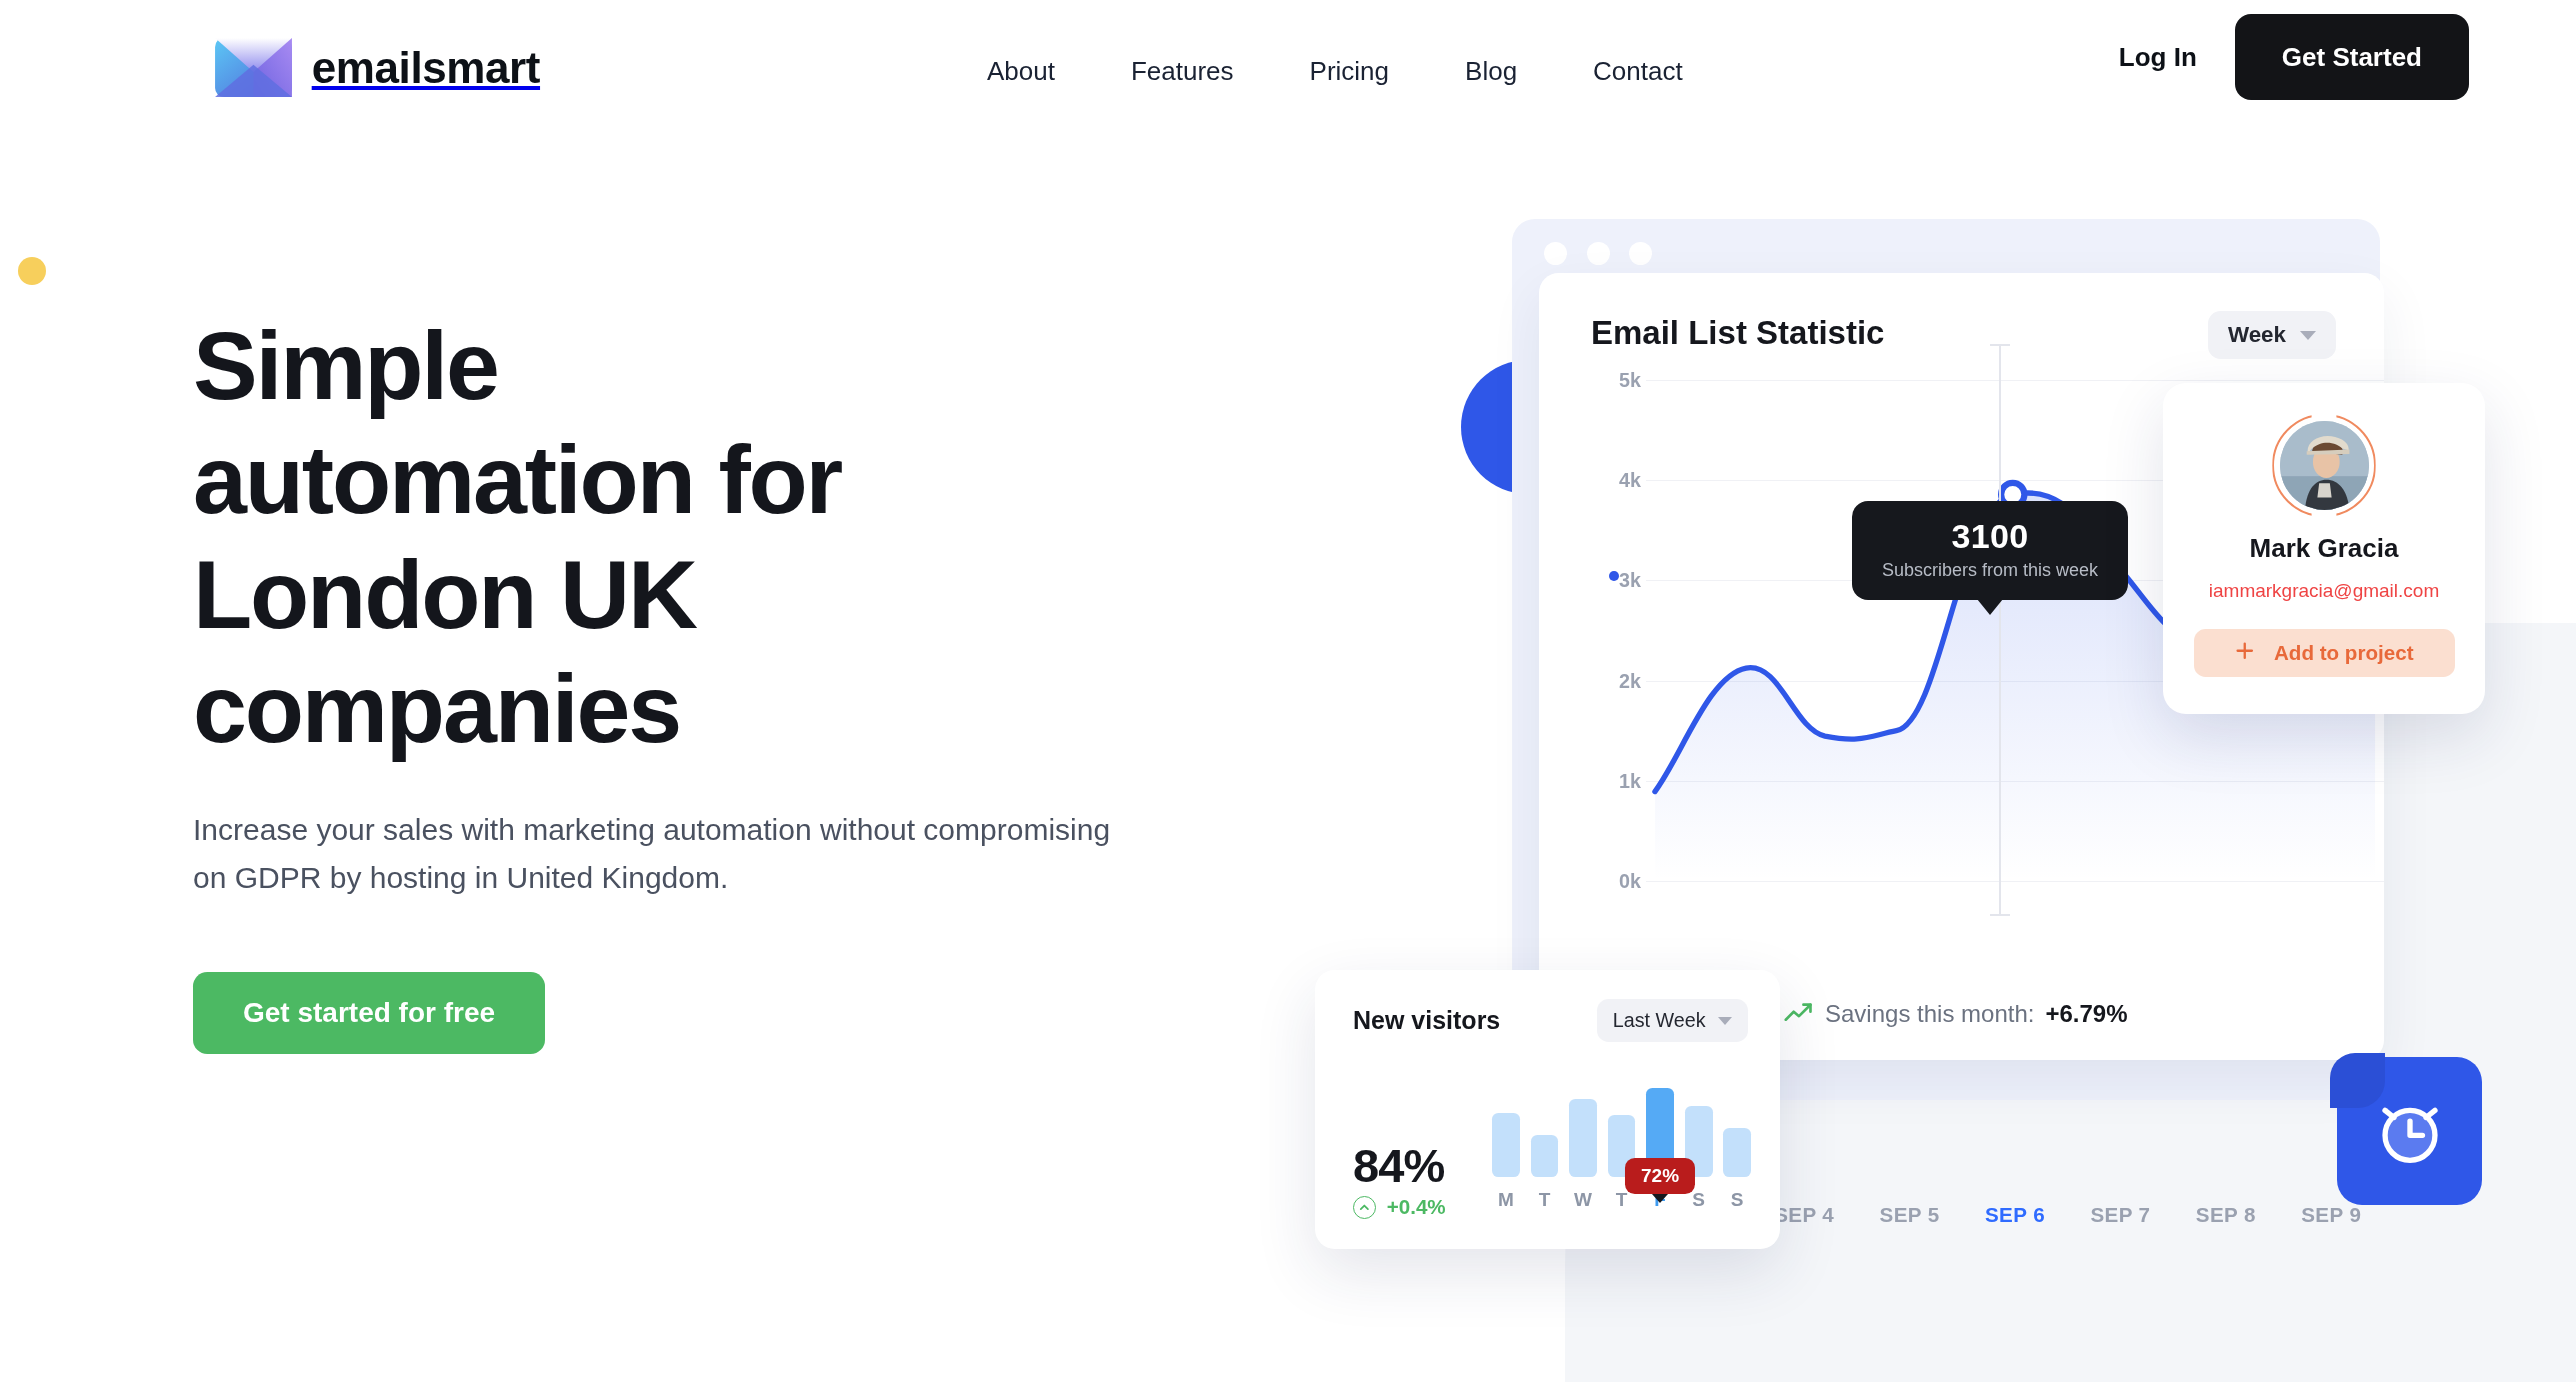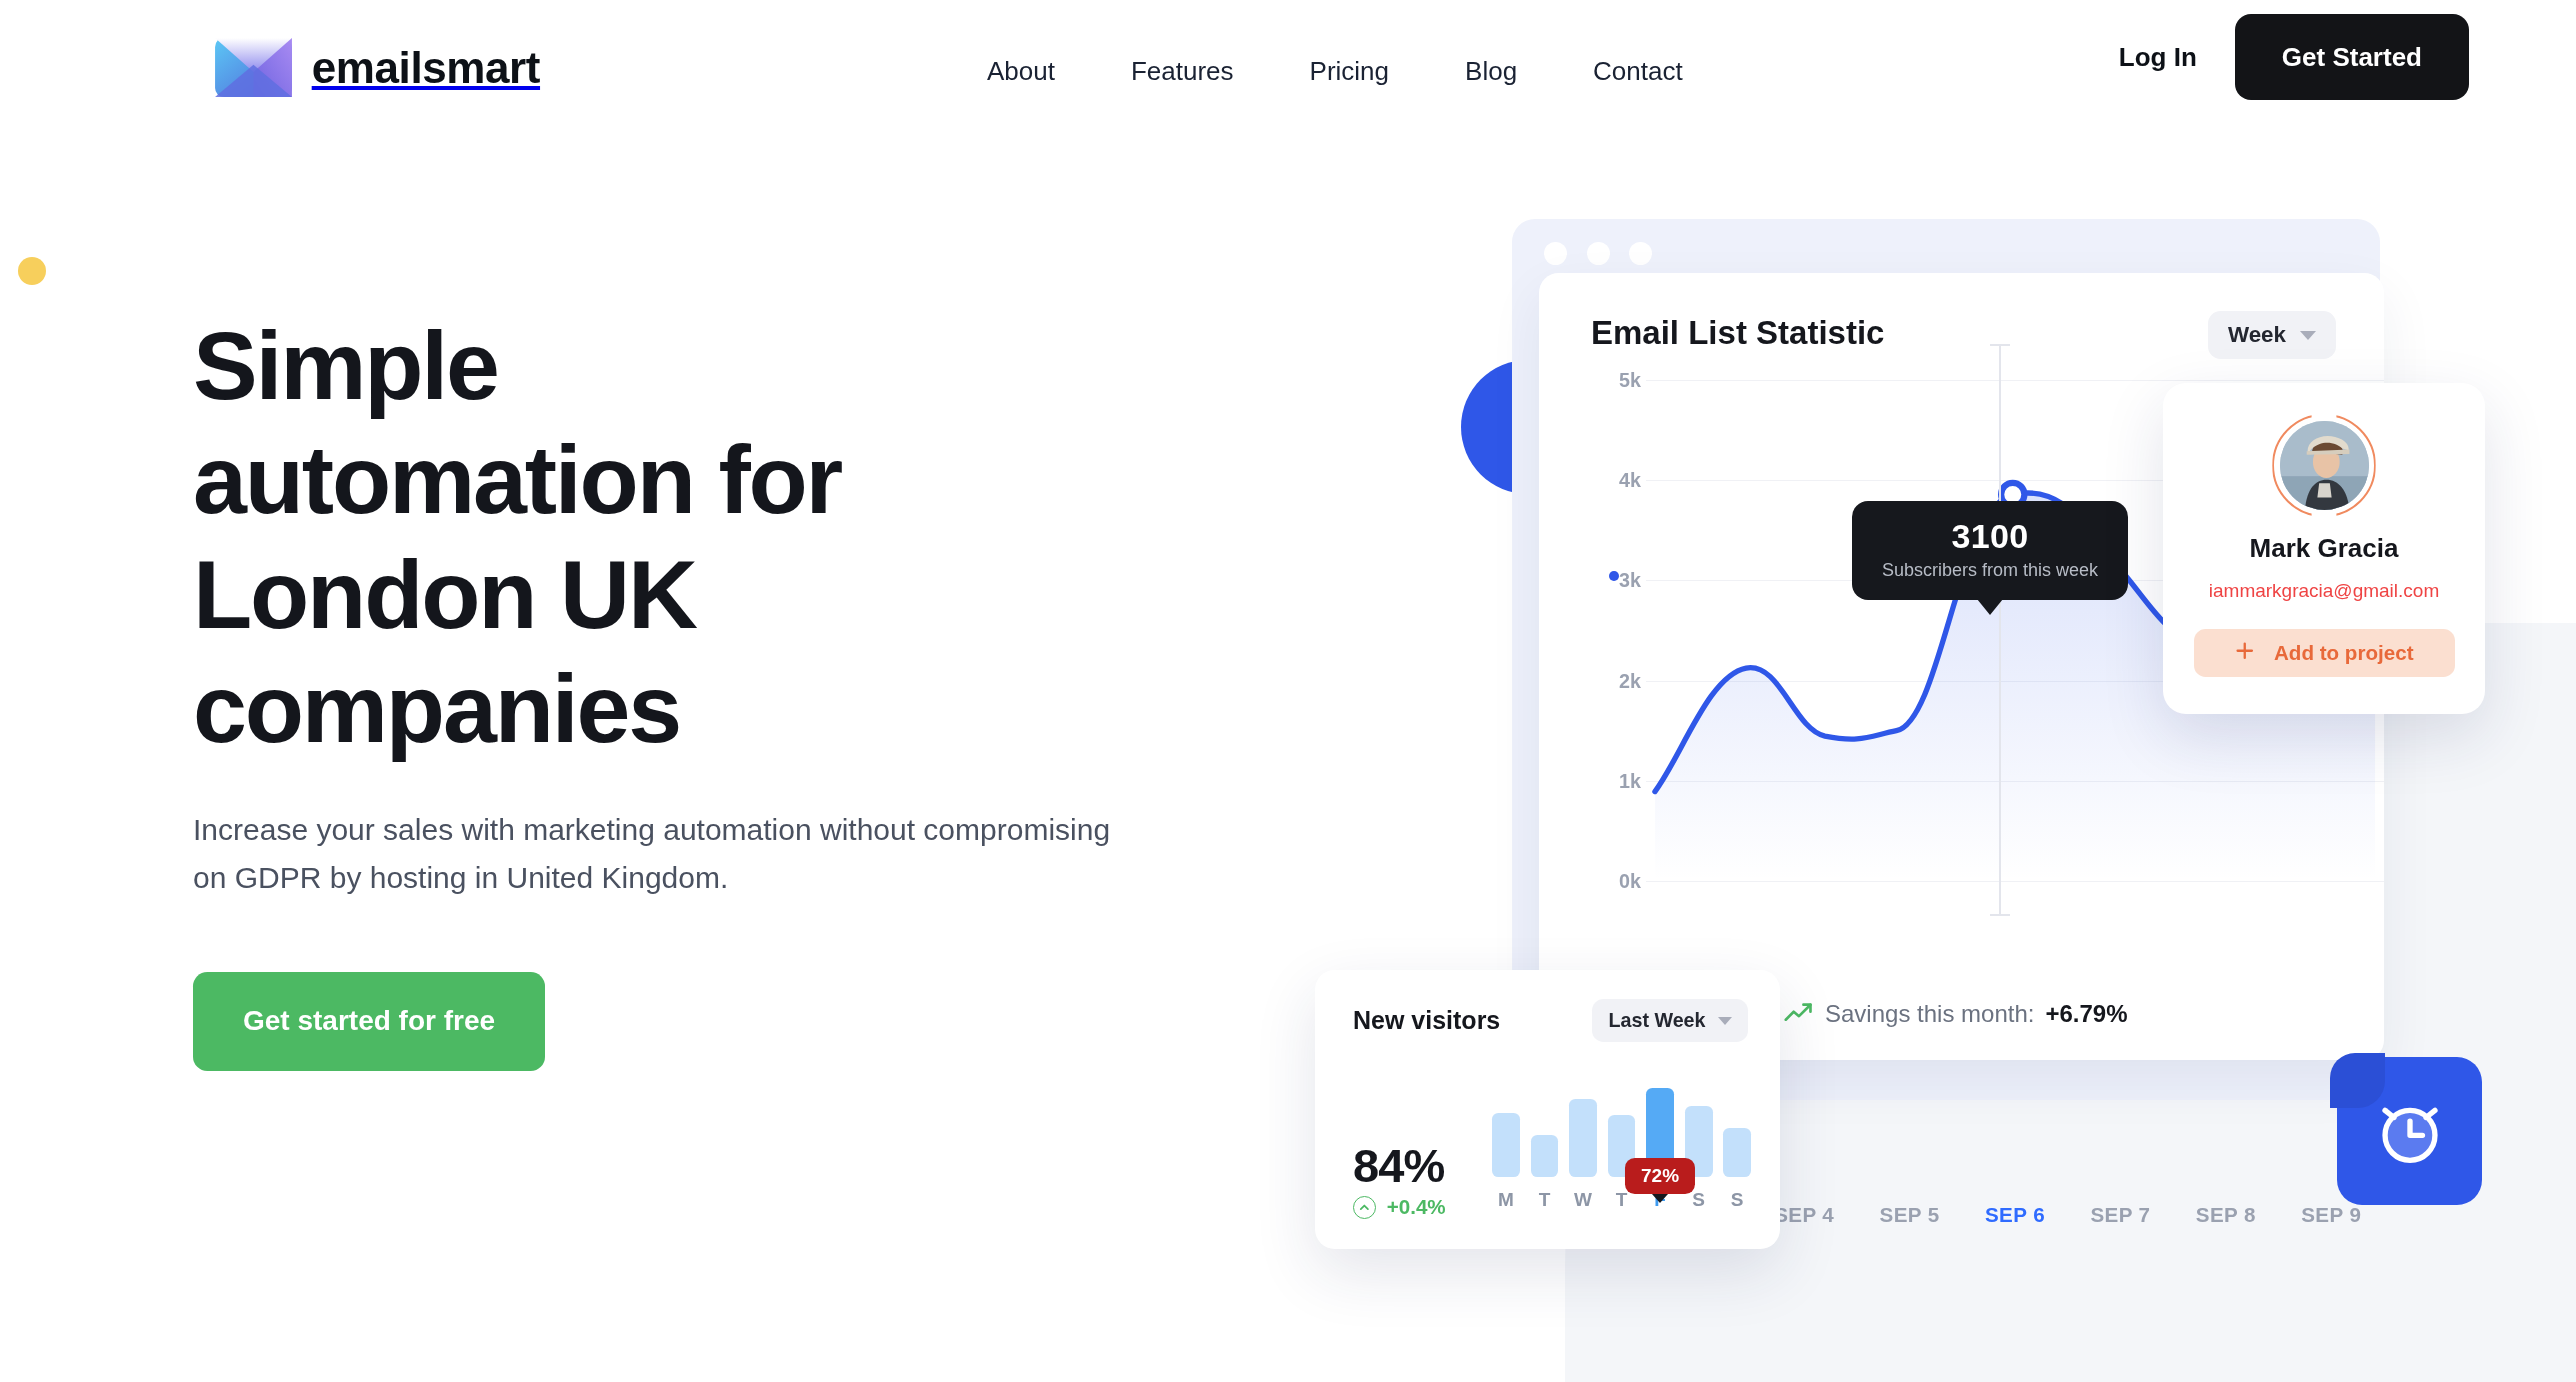--- a/index.html
+++ b/index.html
@@ -64,21 +64,21 @@
   .hero-title {
     font-size: 97px; line-height: 1.18; font-weight: 700;
     color: #14161c; letter-spacing: -2.2px;
   }
   .hero-sub {
     margin-top: 39px; font-size: 30px; line-height: 1.6; color: #4a5160; max-width: 921px;
   }
   .cta-green {
     margin-top: 70px; display: inline-block;
     background: #4cb963; color: #fff; border: none; border-radius: 14.3px;
-    font-size: 28px; font-weight: 700; padding: 0 50px; height: 99px;
+    font-size: 28px; font-weight: 700; padding: 0 50px; height: 82px;
     font-family: "Liberation Sans", sans-serif; cursor: pointer;
   }
 
   
   .browser {
     position: absolute; left: 1512px; top: 219px;
     width: 868px; height: 881px;
     background: #eef1fb; border-radius: 23px;
   }
   .browser-dots { position: absolute; left: 32px; top: 23px; display: flex; gap: 19.7px; }
@@ -173,21 +173,21 @@
     position: absolute; left: 1315px; top: 970px;
     width: 465px; height: 279px;
     background: #fff; border-radius: 19.7px;
     box-shadow: 0 23px 63px rgba(30,42,90,.12);
   }
   .v-title { position: absolute; left: 38px; top: 36px; font-size: 25px; font-weight: 700; color: #15171d; }
   .v-chip {
     position: absolute; right: 32px; top: 29px;
     background: #f1f2f6; border: none; border-radius: 11.6px;
     padding: 0 16px; height: 43px; display: flex; align-items: center; gap: 12.5px;
-    font-size: 19.7px; font-weight: 700; color: #242730;
+    font-size: 19.7px; font-weight: 400; color: #242730;
     font-family: "Liberation Sans", sans-serif; cursor: pointer;
   }
   .v-chip .caret { width: 0; height: 0; border-left: 7.2px solid transparent; border-right: 7.2px solid transparent; border-top: 8px solid #a9adba; }
   .v-pct { position: absolute; left: 38px; top: 168px; font-size: 47px; font-weight: 700; color: #15171d; letter-spacing: -0.9px; }
   .v-delta { position: absolute; left: 38px; top: 225px; display: flex; align-items: center; gap: 10.7px; font-size: 20.6px; font-weight: 700; color: #4cb963; }
   .v-delta .circ { width: 23px; height: 23px; border-radius: 50%; border: 1.8px solid #4cb963; display: flex; align-items: center; justify-content: center; font-size: 12.5px; }
   .bars { position: absolute; left: 177px; top: 107px; width: 259px; height: 134px; display: flex; align-items: flex-end; gap: 10.7px; }
   .bar-col { flex: 1; display: flex; flex-direction: column; align-items: center; }
   .bar { width: 100%; border-radius: 6.3px; background: #c3e0fb; }
   .bar.hi { background: #55aaf5; }

